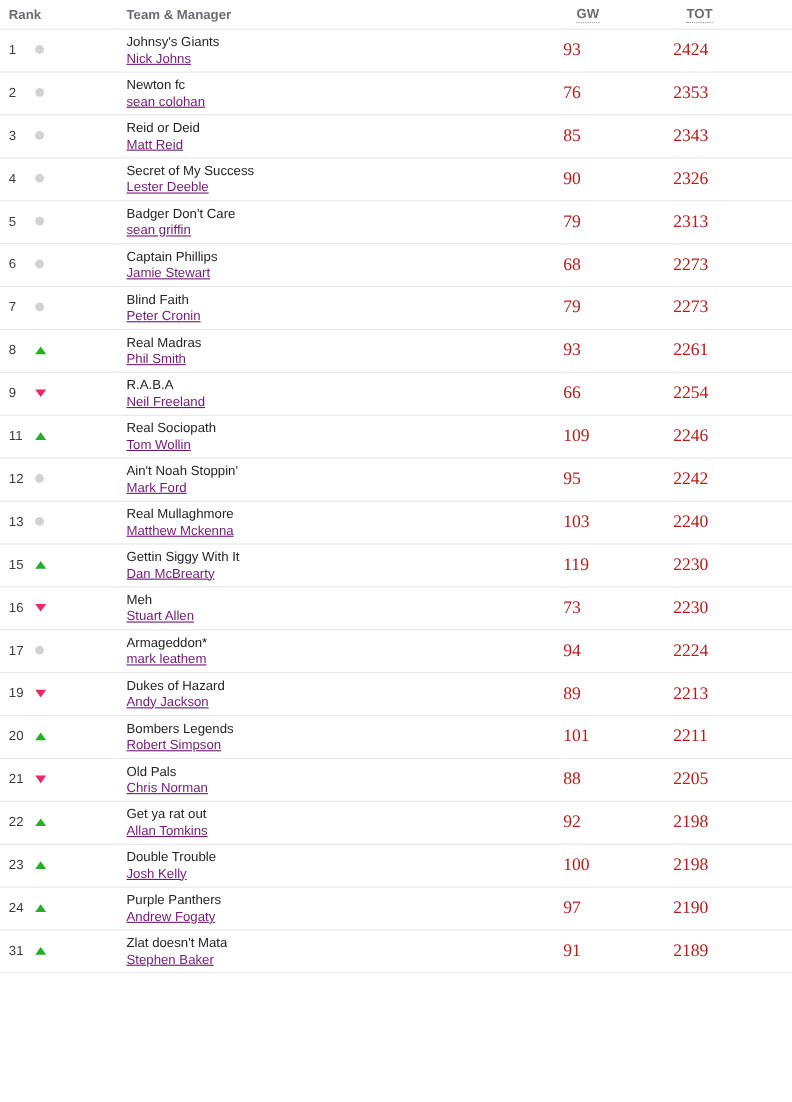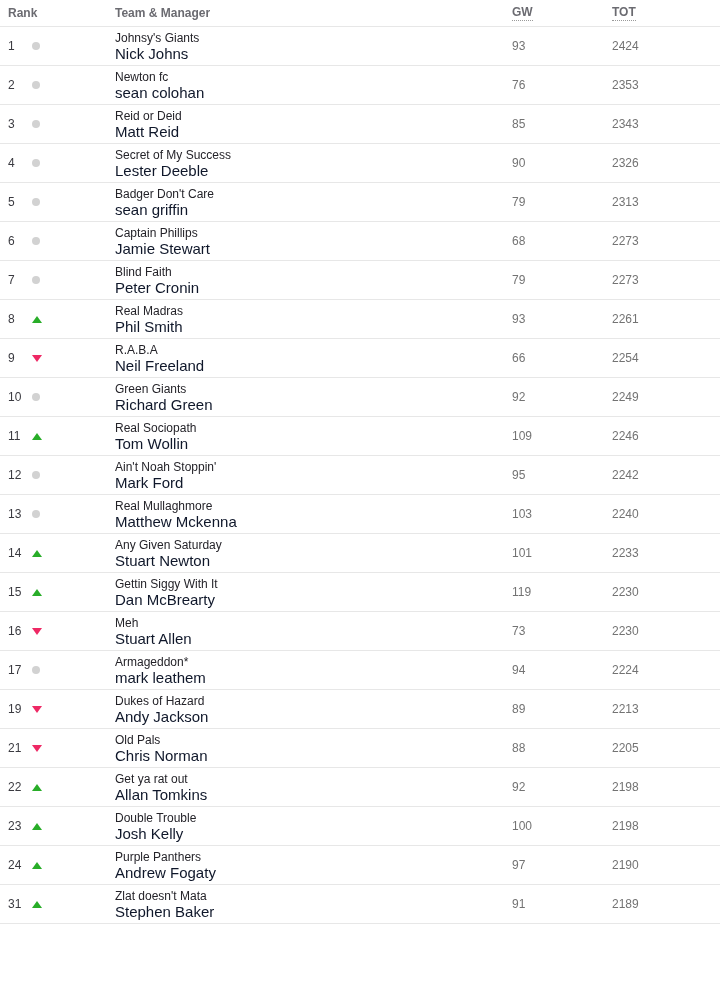--- a/index.html
+++ b/index.html
@@ -29,20 +29,21 @@
     color: #6b6b71;
     border-bottom: 1px solid #e7e7e7;
     padding: 0;
   }
   thead th.h-rank { padding-left: 8px; }
   thead th.h-team { padding-left: 8px; }
   .abbr {
     display: inline-block;
     border-bottom: 1px dotted #9a9a9a;
     padding-bottom: 1px;
+    margin-left: 12px;
   }
 
   tbody tr {
     height: 39px;
     border-bottom: 1px solid #e7e7e7;
   }
   tbody td { vertical-align: middle; padding: 0; }
 
   .rank-cell { padding-left: 8px; white-space: nowrap; }
   .rank-num {
@@ -77,27 +78,29 @@
 
   .team-cell { padding-left: 8px; }
   .team-name {
     font-size: 12px;
     font-weight: normal;
     color: #242329;
     line-height: 15px;
     cursor: pointer;
   }
   .manager-name {
-    font-size: 15px;
-    color: #0f172a;
+    font-size: 12px;
+    color: #701a75;
     line-height: 15px;
+    text-decoration: underline;
   }
   .num-cell {
-    font-size: 12px;
-    color: #737373;
+    font-size: 16px;
+    color: #b91c1c;
+    font-family: Liberation Serif, serif;
   }
 </style>
 </head>
 <body>
 
 <table class="league-table">
   <colgroup>
     <col class="c-rank">
       <col class="c-team">
       <col class="c-gw">
@@ -222,32 +225,20 @@
       <span class="mov mov-down"></span>
     </td>
     <td class="team-cell">
       <div class="team-name">R.A.B.A</div>
       <div class="manager-name">Neil Freeland</div>
     </td>
     <td class="num-cell">66</td>
     <td class="num-cell">2254</td>
   </tr>
 
-  <tr>
-    <td class="rank-cell">
-      <span class="rank-num">10</span>
-      <span class="mov mov-same"></span>
-    </td>
-    <td class="team-cell">
-      <div class="team-name">Green Giants</div>
-      <div class="manager-name">Richard Green</div>
-    </td>
-    <td class="num-cell">92</td>
-    <td class="num-cell">2249</td>
-  </tr>
 
   <tr>
     <td class="rank-cell">
       <span class="rank-num">11</span>
       <span class="mov mov-up"></span>
     </td>
     <td class="team-cell">
       <div class="team-name">Real Sociopath</div>
       <div class="manager-name">Tom Wollin</div>
     </td>
@@ -274,32 +265,20 @@
       <span class="mov mov-same"></span>
     </td>
     <td class="team-cell">
       <div class="team-name">Real Mullaghmore</div>
       <div class="manager-name">Matthew Mckenna</div>
     </td>
     <td class="num-cell">103</td>
     <td class="num-cell">2240</td>
   </tr>
 
-  <tr>
-    <td class="rank-cell">
-      <span class="rank-num">14</span>
-      <span class="mov mov-up"></span>
-    </td>
-    <td class="team-cell">
-      <div class="team-name">Any Given Saturday</div>
-      <div class="manager-name">Stuart Newton</div>
-    </td>
-    <td class="num-cell">101</td>
-    <td class="num-cell">2233</td>
-  </tr>
 
   <tr>
     <td class="rank-cell">
       <span class="rank-num">15</span>
       <span class="mov mov-up"></span>
     </td>
     <td class="team-cell">
       <div class="team-name">Gettin Siggy With It</div>
       <div class="manager-name">Dan McBrearty</div>
     </td>
@@ -340,20 +319,32 @@
       <span class="mov mov-down"></span>
     </td>
     <td class="team-cell">
       <div class="team-name">Dukes of Hazard</div>
       <div class="manager-name">Andy Jackson</div>
     </td>
     <td class="num-cell">89</td>
     <td class="num-cell">2213</td>
   </tr>
 
+  <tr>
+    <td class="rank-cell">
+      <span class="rank-num">20</span>
+      <span class="mov mov-up"></span>
+    </td>
+    <td class="team-cell">
+      <div class="team-name">Bombers Legends</div>
+      <div class="manager-name">Robert Simpson</div>
+    </td>
+    <td class="num-cell">101</td>
+    <td class="num-cell">2211</td>
+  </tr>
 
   <tr>
     <td class="rank-cell">
       <span class="rank-num">21</span>
       <span class="mov mov-down"></span>
     </td>
     <td class="team-cell">
       <div class="team-name">Old Pals</div>
       <div class="manager-name">Chris Norman</div>
     </td>

